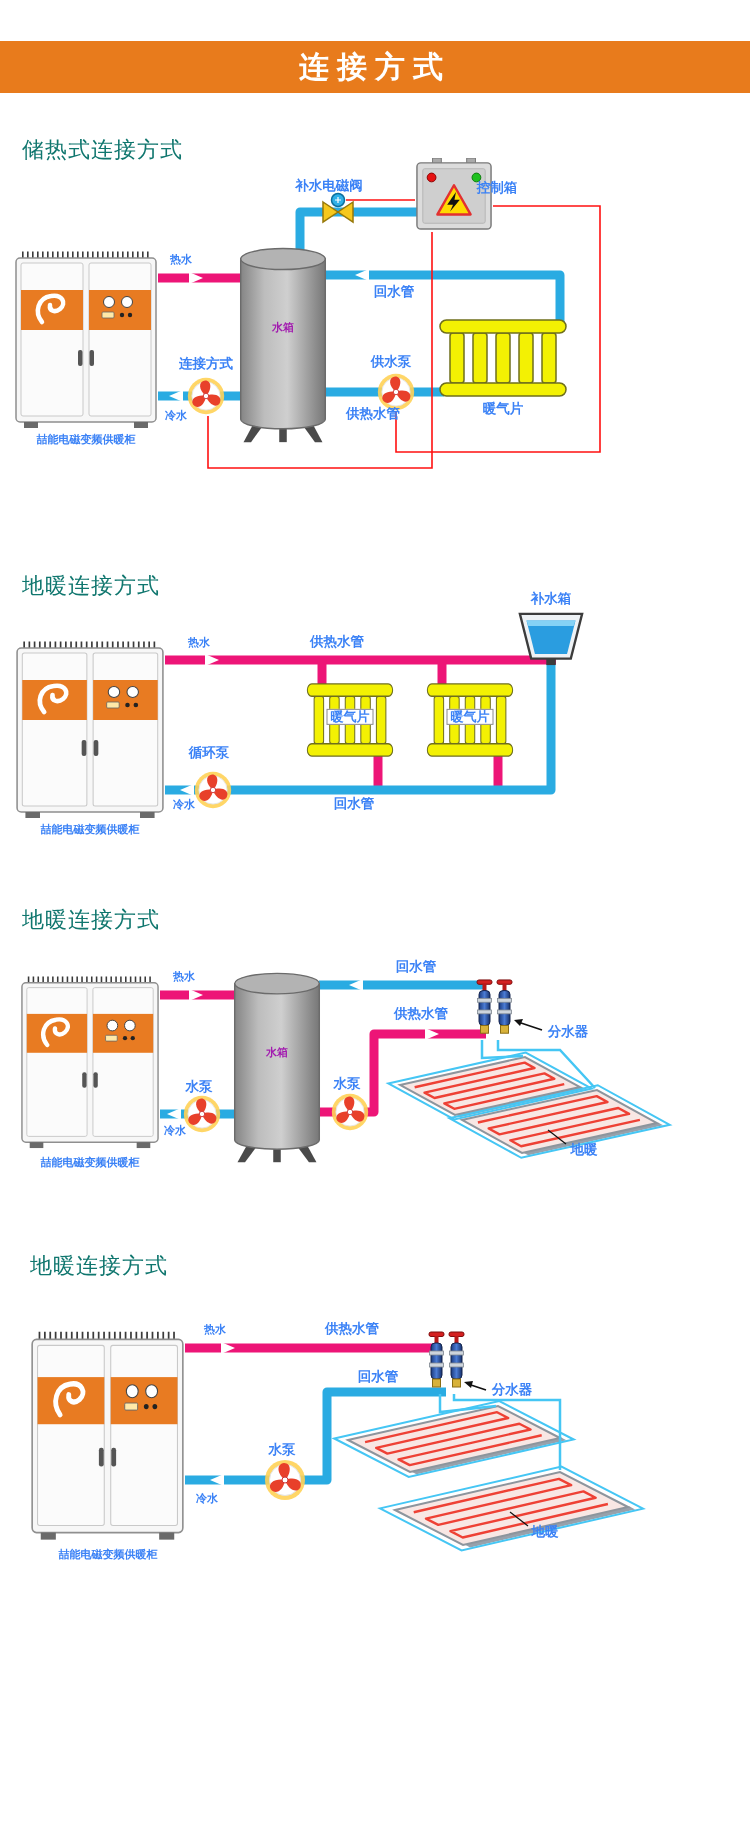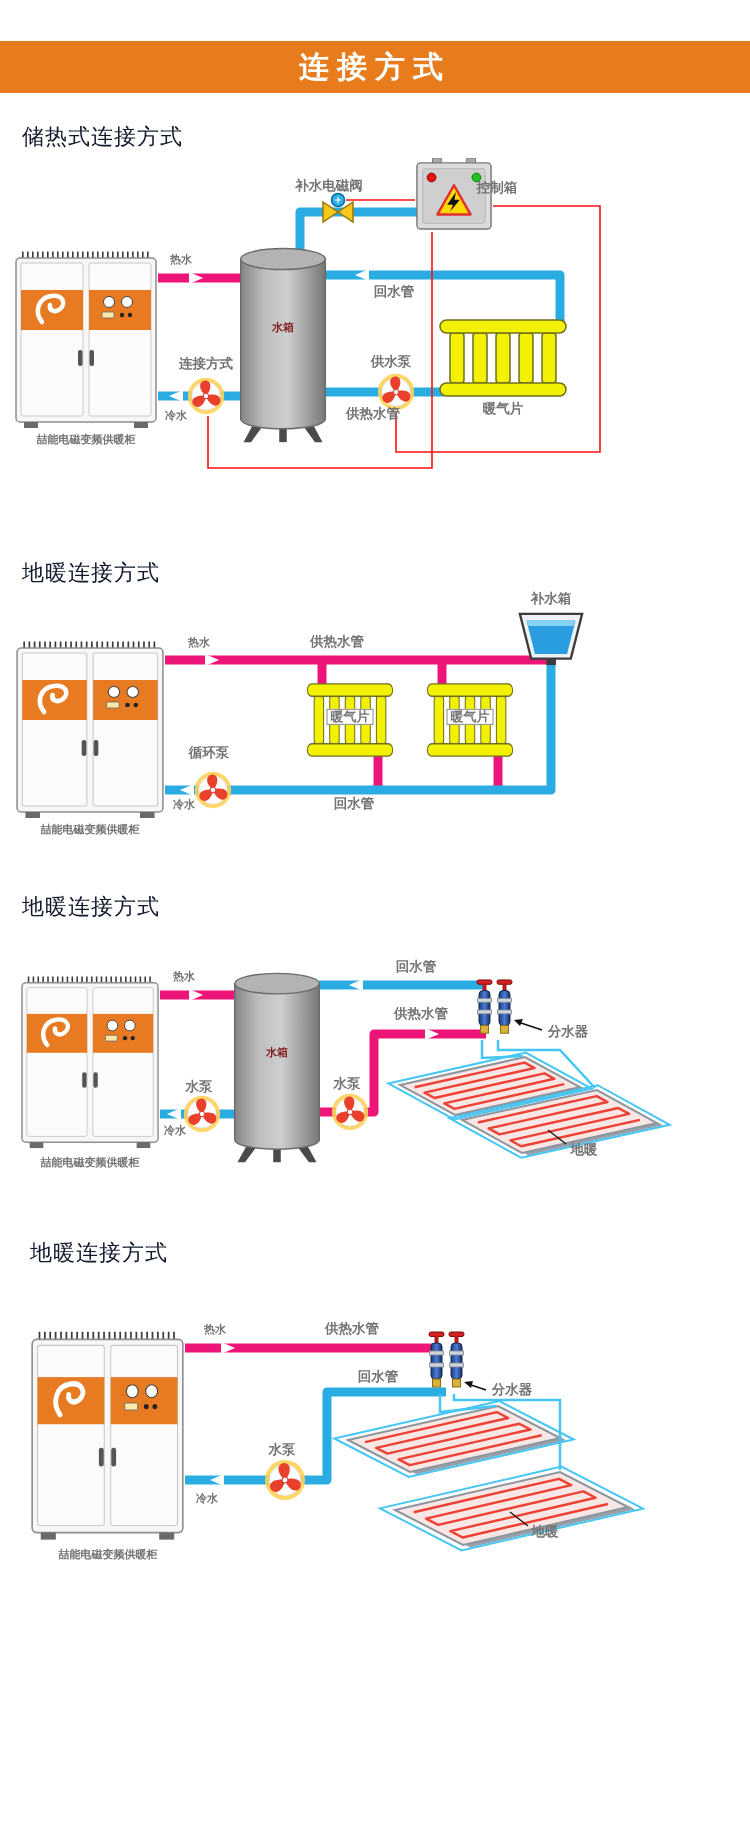--- a/index.html
+++ b/index.html
@@ -1,25 +1,25 @@
 <!DOCTYPE html>
 <html><head>
 <meta charset="utf-8">
 <style>
   html,body{margin:0;padding:0;background:#fff;}
   .stage{position:relative;width:750px;height:1838px;background:#fff;
          font-family:"Liberation Sans",sans-serif;overflow:hidden;}
   .header{position:absolute;left:0;top:4px;width:750px;height:52px;background:#e87b1c;
           display:flex;align-items:center;justify-content:center;margin-top:37px;}
   .header span{color:#fff;font-size:30px;font-weight:bold;letter-spacing:8px;}
-  .sec-title{position:absolute;font-size:22px;color:#0f172a;letter-spacing:1px;white-space:nowrap;}
+  .sec-title{position:absolute;font-size:22px;color:#0f766e;letter-spacing:1px;white-space:nowrap;margin-top:13px;}
   .lbl{position:absolute;transform:translate(-50%,-50%);font-size:13.5px;font-weight:bold;
-       color:#737373;white-space:nowrap;line-height:1.1;}
+       color:#3b82f6;white-space:nowrap;line-height:1.1;}
   .lbl.big{font-size:11px;}
-  .lbl.white{color:#7f1d1d;}
+  .lbl.white{color:#a21caf;}
   .lbl.plaque{background:#fff;border:1px solid #8a8a8a;padding:0 3px;font-size:13px;}
   svg.diagram{position:absolute;left:0;top:0;}
 </style>
 </head>
 <body>
 
 <div class="stage">
 
   <div class="header">
     <span>连接方式</span>

